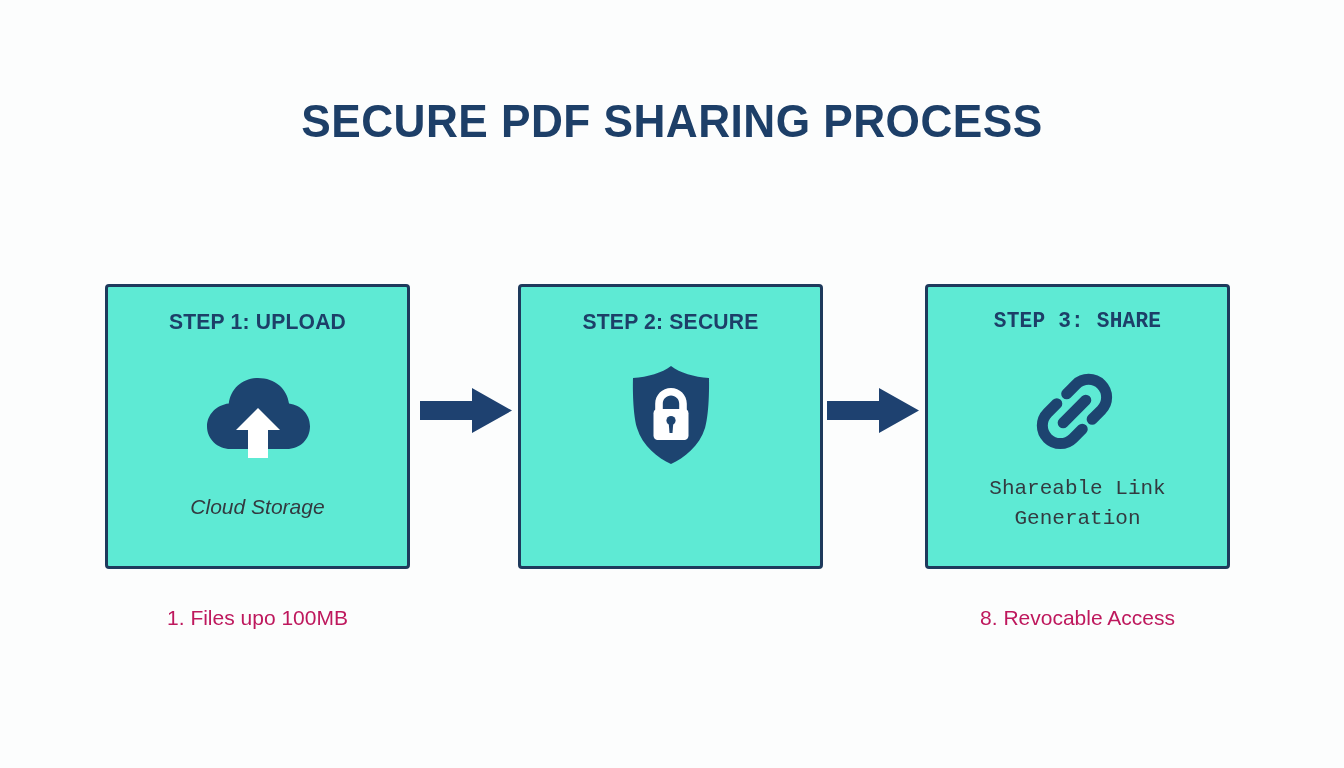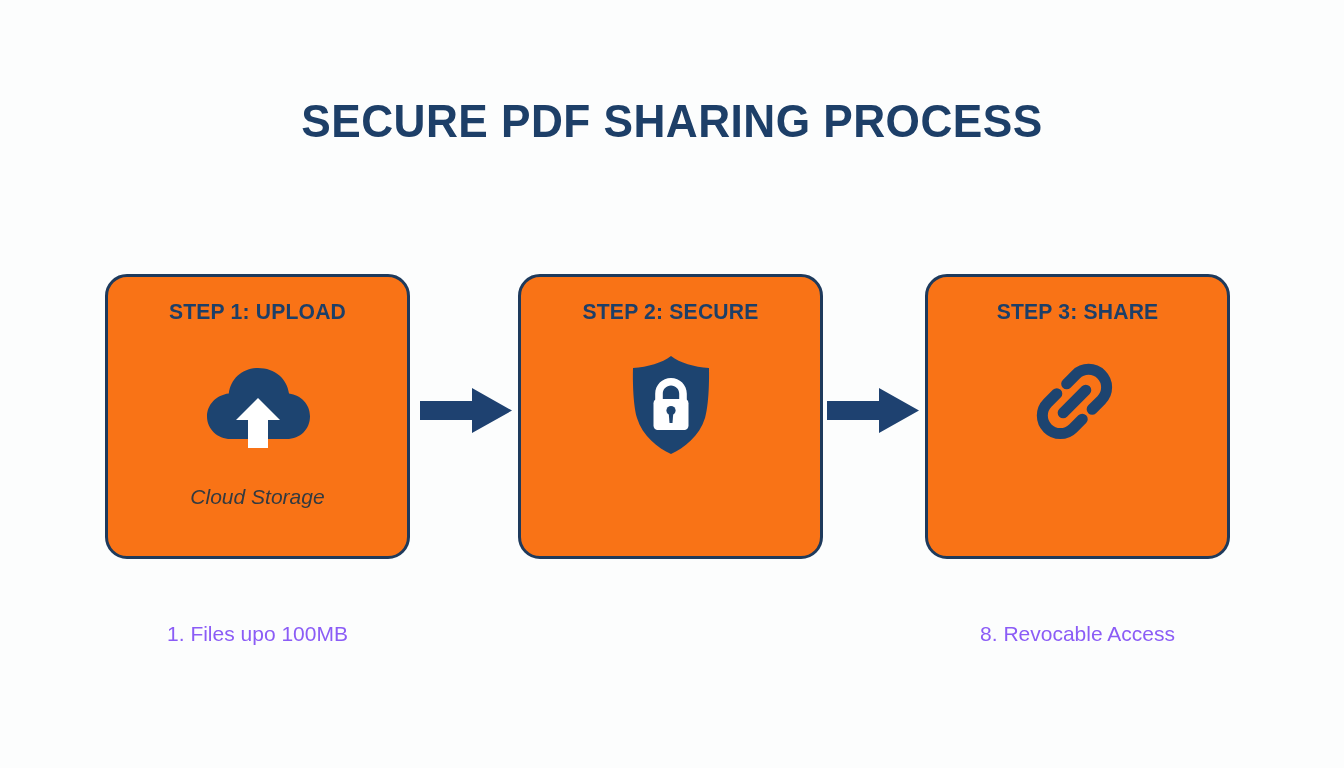--- a/index.html
+++ b/index.html
@@ -43,31 +43,31 @@
   .cards {
     position: absolute;
     top: 272px;
     left: 105px;
     width: 1133px;
     height: 291px;
   }
 
   .card {
     position: absolute;
-    top: 2px;
+    top: 12px;
     width: 305px;
     height: 285px;
     border: 3px solid #1e3a5c;
-    border-radius: 22px;
-    background: #f97316;
+    border-radius: 4px;
+    background: #5eead4;
     box-sizing: border-box;
   }
   .card.c1 { left: 0px; }
   .card.c2 { left: 413px; padding-left: 44px; }
-  .card.c3 { left: 820px; }
+  .card.c3 { left: 820px; font-family: Liberation Mono, monospace; }
 
   .card-title {
     position: absolute;
     top: 22px;
     left: 0;
     width: 100%;
     text-align: center;
     font-size: 22px;
     font-weight: bold;
     color: #1d3f68;
@@ -114,25 +114,25 @@
   
   .footnotes {
     position: absolute;
     top: 606px;
     left: 105px;
     width: 1133px;
     height: 34px;
   }
   .footnote {
     position: absolute;
-    top: 16px;
+    top: 0;
     width: 305px;
     text-align: center;
     font-size: 21px;
-    color: #8b5cf6;
+    color: #be185d;
     white-space: nowrap;
   }
   .footnote.f1 { left: 0px; }
   .footnote.f2 { left: 413px; }
   .footnote.f3 { left: 820px; }
 </style>
 </head>
 <body>
 
 <div class="canvas">
@@ -200,20 +200,21 @@
       <div class="card-title">STEP 3: SHARE</div>
       <div class="card-icon">
         <svg width="100" height="100" viewBox="0 0 100 100" aria-hidden="true">
           <g transform="rotate(-45 50 50)" fill="none" stroke="#1d4470" stroke-width="11" stroke-linecap="round">
             <path d="M43 27 L30 27 A18 18 0 0 0 30 63 L43 63" stroke-width="11"></path>
             <path d="M57 27 L70 27 A18 18 0 0 1 70 63 L57 63" stroke-width="11"></path>
             <line x1="34" y1="45" x2="66" y2="45" stroke-width="11"></line>
           </g>
         </svg>
       </div>
+      <div class="card-caption">Shareable Link Generation</div>
     </div>
   </div>
 
   <div class="arrow a1">
     <svg width="92" height="45" viewBox="0 0 92 45" aria-hidden="true">
       <path fill="#1e4170" d="M0 13 L52 13 L52 0 L92 22.5 L52 45 L52 32 L0 32 Z"></path>
     </svg>
   </div>
 
   <div class="arrow a2">

